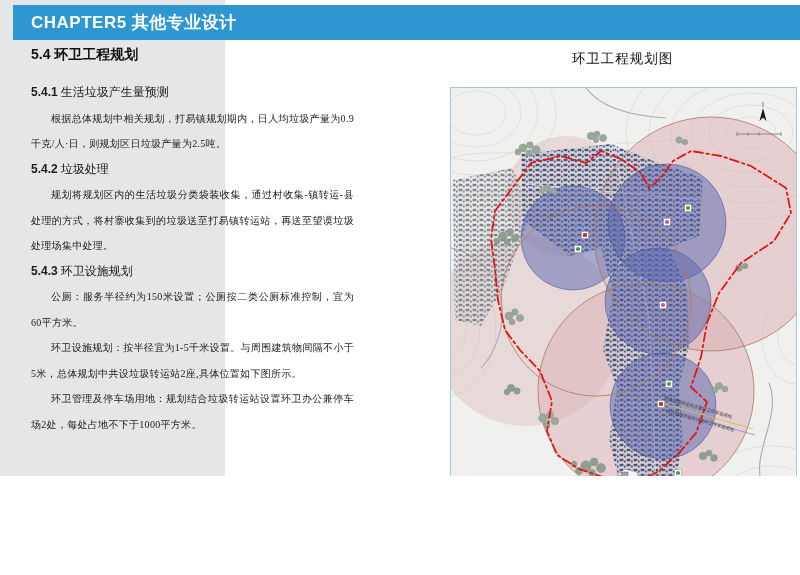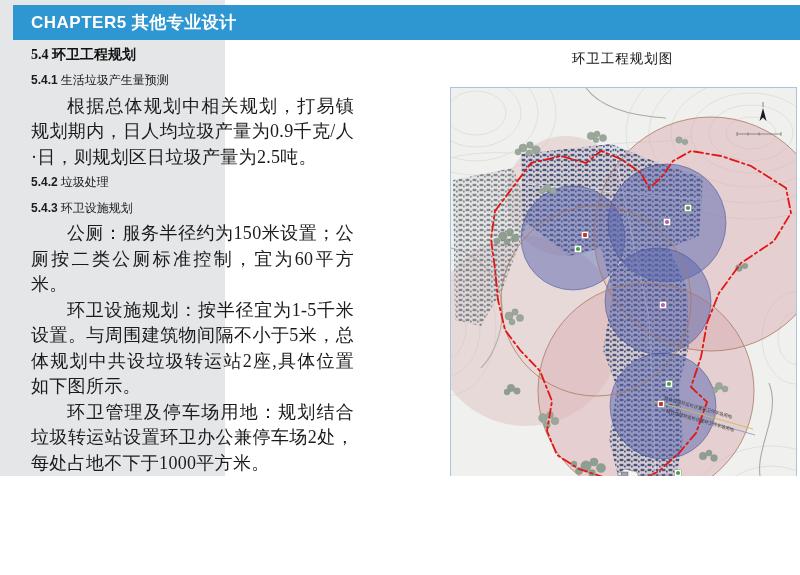--- a/index.html
+++ b/index.html
@@ -4,25 +4,25 @@
 <style>
   html,body{margin:0;padding:0;}
   .page{position:relative;width:800px;height:476px;background:#ffffff;overflow:hidden;
         font-family:"Liberation Serif","DejaVu Serif",serif;color:#1b1b1b;padding-left:45px;}
   .left-panel{position:absolute;left:0;top:0;width:225px;height:575px;background:#e4e6e8;}
   .header-bar{position:absolute;left:13px;top:5px;width:787px;height:35px;background:#2e96d0;
         display:flex;align-items:center;}
   .header-bar span{font-family:"Liberation Sans","DejaVu Sans",sans-serif;font-weight:bold;
         color:#ffffff;font-size:17px;letter-spacing:.5px;padding-left:18px;}
   .text-col{position:absolute;left:31px;top:46px;width:323px;}
-  .text-col h1{margin:0 0 4px 0;font-size:14px;font-family:Liberation Serif, serif;
+  .text-col h1{margin:0 0 16px 0;font-size:14px;font-family:Liberation Sans, sans-serif;
         font-weight:bold;color:#111;}
   .sub-h{margin:0;font-size:12px;line-height:25.5px;}
   .sub-h .num{font-family:"Liberation Sans","DejaVu Sans",sans-serif;font-weight:bold;}
-  .text-col p{margin:0;font-size:18px;line-height:25.5px;text-indent:2em;
+  .text-col p{margin:0;font-size:10px;line-height:25.5px;text-indent:2em;
         text-align:justify;letter-spacing:.3px;}
   .map-title{position:absolute;left:450px;top:50px;width:345px;text-align:center;
         font-size:13.5px;font-weight:normal;letter-spacing:1px;color:#111;}
   figure.map{position:absolute;left:450px;top:87px;width:345px;height:481px;margin:0;
         border:1px solid #a6c6de;background:#f0f0ee;}
   svg text{font-family:"Liberation Sans","DejaVu Sans",sans-serif;fill:#333;}
 </style>
 </head>
 <body>
 
@@ -42,20 +42,21 @@
     <div class="sub-h">
       <span class="num">5.4.1</span>
       <span>生活垃圾产生量预测</span>
     </div>
     <p>根据总体规划中相关规划，打易镇规划期内，日人均垃圾产量为0.9千克/人·日，则规划区日垃圾产量为2.5吨。</p>
 
     <div class="sub-h">
       <span class="num">5.4.2</span>
       <span>垃圾处理</span>
     </div>
+    <p>规划将规划区内的生活垃圾分类袋装收集，通过村收集-镇转运-县处理的方式，将村寨收集到的垃圾送至打易镇转运站，再送至望谟垃圾处理场集中处理。</p>
 
     <div class="sub-h">
       <span class="num">5.4.3</span>
       <span>环卫设施规划</span>
     </div>
     <p>公厕：服务半径约为150米设置；公厕按二类公厕标准控制，宜为60平方米。</p>
     <p>环卫设施规划：按半径宜为1-5千米设置。与周围建筑物间隔不小于5米，总体规划中共设垃圾转运站2座,具体位置如下图所示。</p>
     <p>环卫管理及停车场用地：规划结合垃圾转运站设置环卫办公兼停车场2处，每处占地不下于1000平方米。</p>
   </div>
 

